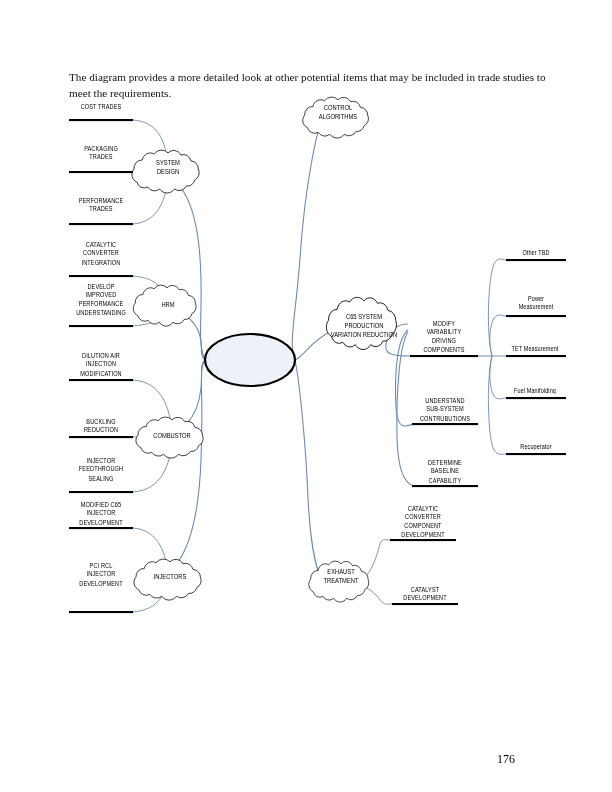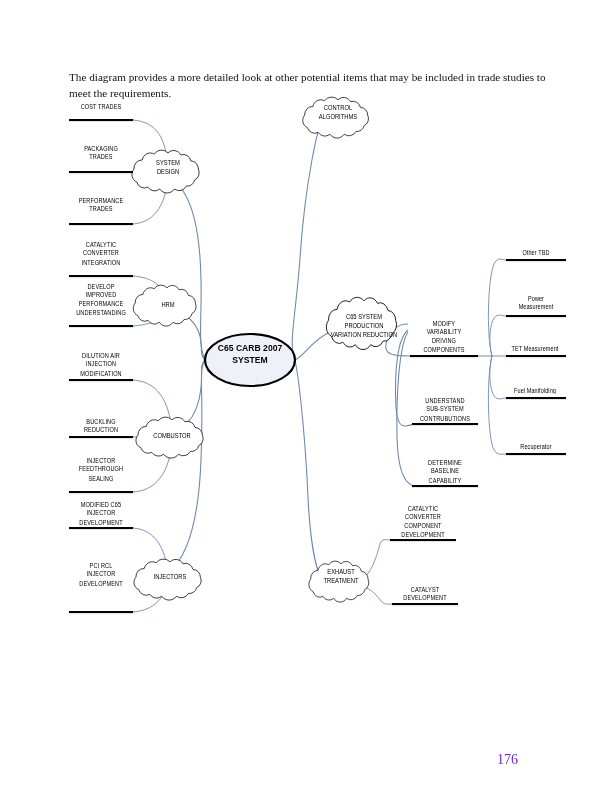--- a/index.html
+++ b/index.html
@@ -9,21 +9,21 @@
     font-family:"Liberation Sans", sans-serif;color:#000;
   }
   .page{position:absolute;inset:0;border-radius:18px;}
   .para{
     position:absolute;left:69px;top:70px;width:478px;
     font-family:"Liberation Serif", serif;font-size:11.2px;line-height:15.5px;
     color:#111;text-align:left;
   }
   .pagenum{
     position:absolute;left:497px;top:752px;
-    font-family:"Liberation Serif", serif;font-size:14px;color:#6d28d9;
+    font-family:"Liberation Serif", serif;font-size:12px;color:#000000;
   }
   #diagram{position:absolute;left:0;top:88px;width:612px;height:540px;}
 
   
   .leaf{
     position:absolute;font-size:5.6px;line-height:7.4px;
     letter-spacing:0.1px;color:#000;
     text-align:center;white-space:pre-line;
   }
   .leaf .txt{display:block;transform:scaleY(1.18);transform-origin:bottom center;}
@@ -186,22 +186,20 @@
   <div class="leaf" style="left:69px;top:566px;width:64px;"><span class="txt">PCI RCL
 INJECTOR
 DEVELOPMENT</span></div>
 
   <div class="nodelabel" style="left:136px;top:160px;width:64px;"><span class="txt">SYSTEM
 DESIGN</span></div>
   <div class="nodelabel" style="left:136px;top:302px;width:64px;"><span class="txt">HRM</span></div>
   <div class="nodelabel" style="left:138px;top:433px;width:68px;"><span class="txt">COMBUSTOR</span></div>
   <div class="nodelabel" style="left:136px;top:574px;width:68px;"><span class="txt">INJECTORS</span></div>
 
-  <div class="centerlabel" style="left:205px;top:343px;width:90px;"><span>C65 CARB 2007
-SYSTEM</span></div>
 
   <div class="nodelabel" style="left:306px;top:105px;width:64px;"><span class="txt">CONTROL
 ALGORITHMS</span></div>
   <div class="nodelabel" style="left:318px;top:315px;width:92px;"><span class="txt">C65 SYSTEM
 PRODUCTION
 VARIATION REDUCTION</span></div>
   <div class="nodelabel" style="left:304px;top:569px;width:74px;"><span class="txt">EXHAUST
 TREATMENT</span></div>
 
   <div class="leaf" style="left:410px;top:325px;width:68px;"><span class="txt">MODIFY

